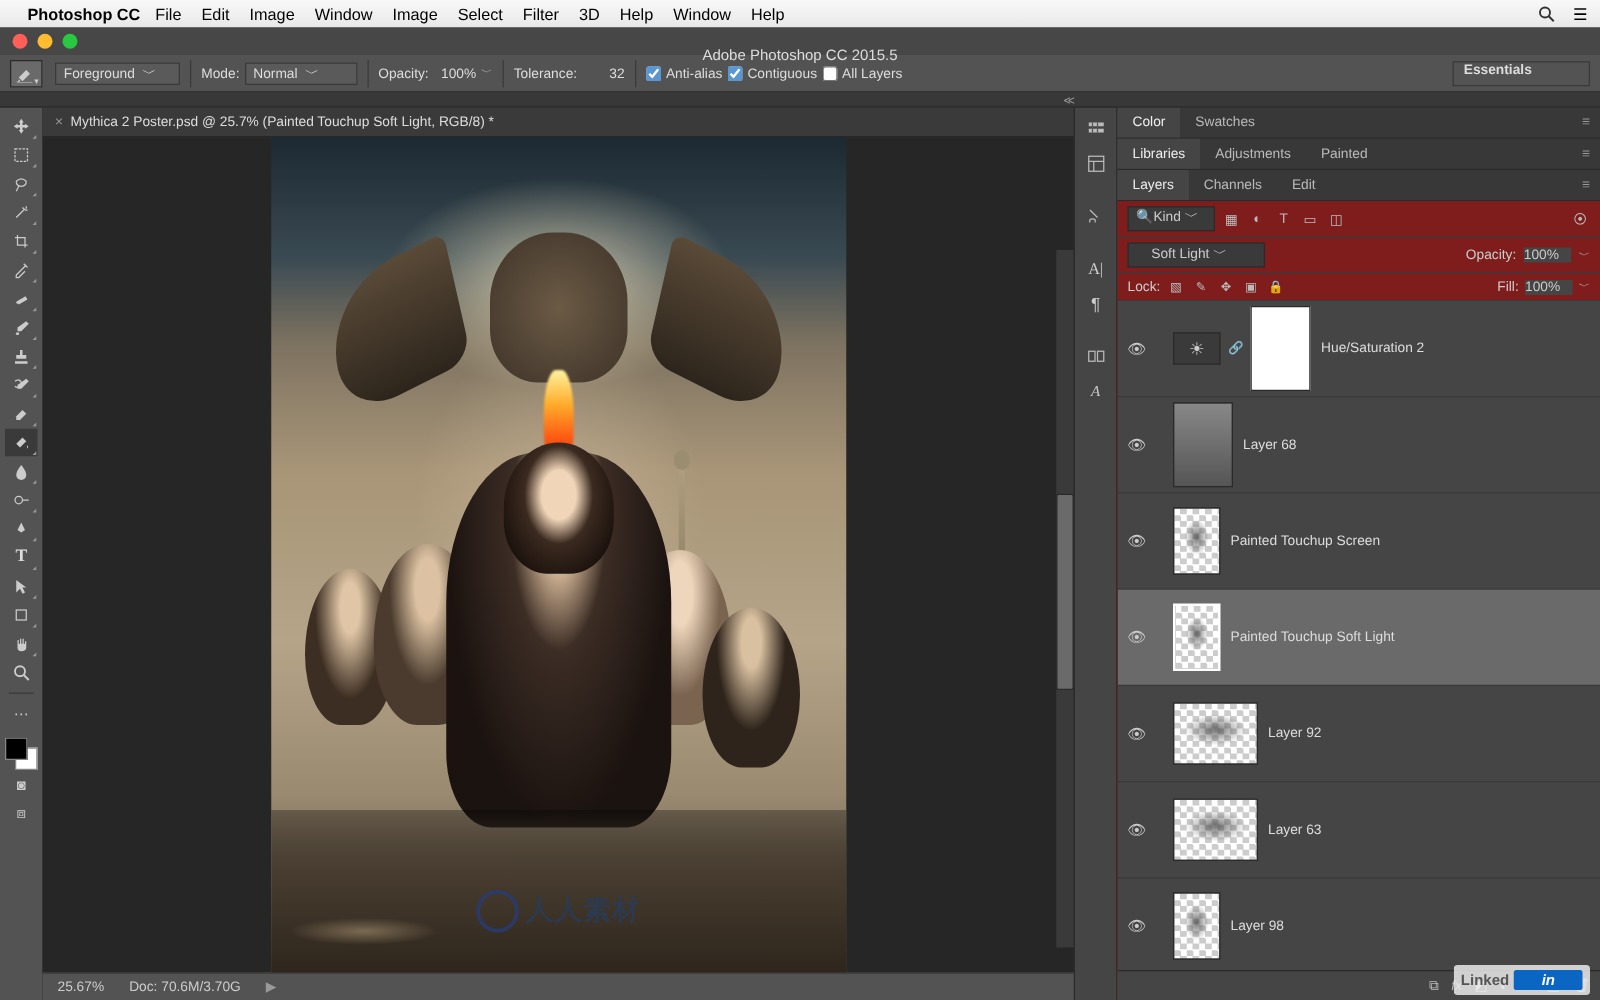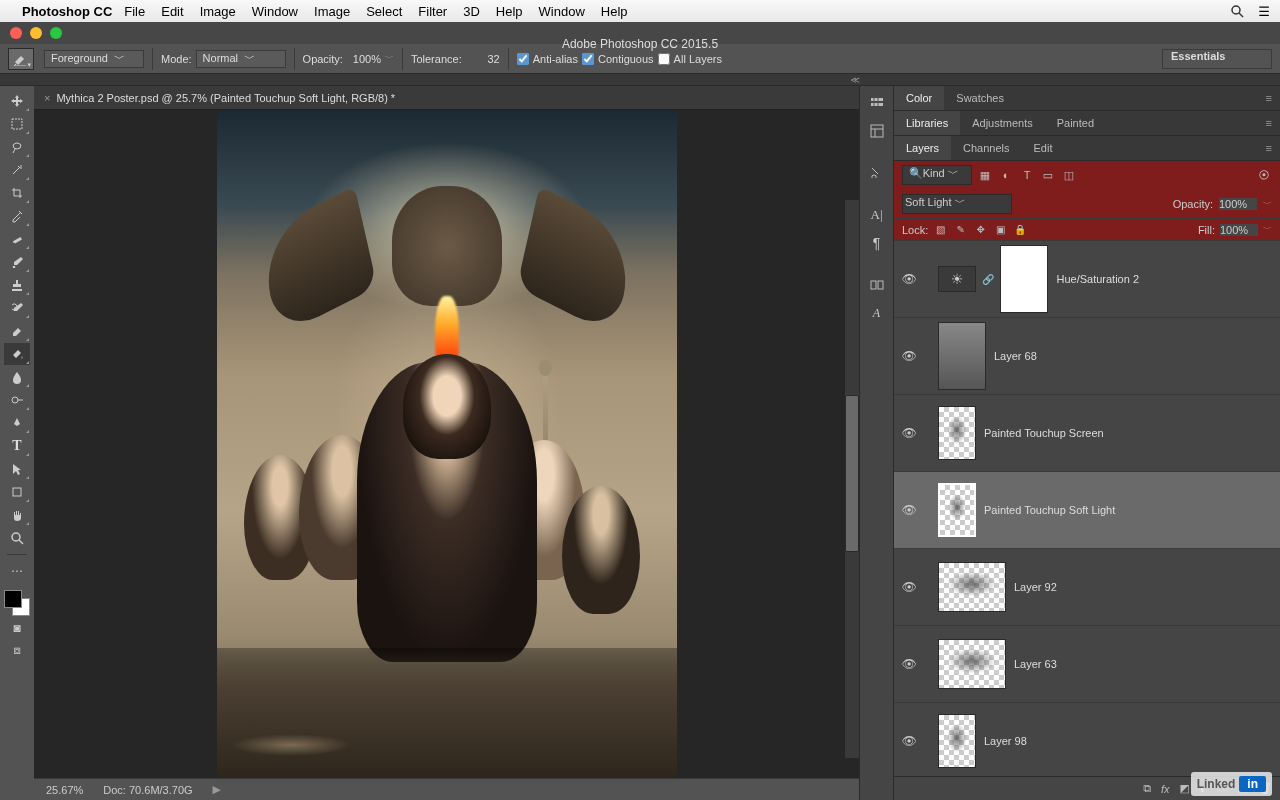--- a/index.html
+++ b/index.html
@@ -90,21 +90,21 @@
 .right-panels { width:387px; background:#454545; display:flex; flex-direction:column; border-left:1px solid #2a2a2a; }
 .panel-tabs { height:25px; background:#383838; display:flex; align-items:stretch; border-bottom:1px solid #2a2a2a; }
 .panel-tab { padding:0 12px; display:flex; align-items:center; color:#bbb; font-size:11px; cursor:default; }
 .panel-tab.active { background:#454545; color:#eee; }
 .panel-menu { margin-left:auto; padding:0 8px; color:#999; display:flex; align-items:center; }
 .panel-body { background:#7f1d1d; }
 .layers-toolbar { display:flex; align-items:center; padding:4px 8px; gap:5px; border-bottom:1px solid #3a3a3a; }
 .filter-select { background:#3a3a3a; border:1px solid #2a2a2a; color:#ccc; height:20px; font-size:11px; padding:0 6px; width:70px; }
 .filter-icon { width:16px; height:16px; display:flex; align-items:center; justify-content:center; color:#bbb; font-size:11px; cursor:default; }
 .blend-row { display:flex; align-items:center; padding:4px 8px; gap:6px; border-bottom:1px solid #3a3a3a; }
-.blend-select { background:#3a3a3a; border:1px solid #2a2a2a; color:#ccc; height:20px; font-size:11px; padding:0 2px; width:110px; }
+.blend-select { background:#3a3a3a; border:1px solid #2a2a2a; color:#ccc; height:20px; font-size:11px; padding:0 18px; width:110px; }
 .lock-row { display:flex; align-items:center; padding:3px 8px; gap:5px; border-bottom:1px solid #3a3a3a; }
 .lock-icon { width:15px; height:15px; display:flex; align-items:center; justify-content:center; color:#bbb; font-size:10px; cursor:default; }
 .num-input { background:#454545; border:none; color:#ccc; width:38px; font-size:11px; text-align:left; }
 .layers-list { flex:1; overflow-y:auto; background:#454545; }
 .layer { display:flex; align-items:center; min-height:77px; border-bottom:1px solid #3a3a3a; padding:3px 6px; gap:8px; }
 .layer.selected { background:#6a6a6a; }
 .vis { width:18px; text-align:center; color:#ccc; font-size:12px; cursor:default; }
 .thumbs { display:flex; align-items:center; gap:6px; margin-left:12px; }
 .thumb { width:48px; height:68px; background:#888; border:1px solid #2a2a2a; }
 .thumb.tall { width:38px; height:54px; }
@@ -113,21 +113,21 @@
 .thumb.checker { background:repeating-conic-gradient(#ccc 0 25%, #fff 0 50%) 0 0/10px 10px; position:relative; }
 .thumb.checker::after { content:""; position:absolute; inset:8px 8px 14px 8px; background:radial-gradient(rgba(60,60,60,.7), transparent 68%); }
 .link-icon { font-size:10px; color:#bbb; }
 .layer-name { color:#ddd; font-size:11px; }
 .layer.selected .thumb { border:2px solid #fff; }
 .layers-footer { height:24px; background:#454545; border-top:1px solid #2a2a2a; display:flex; align-items:center; justify-content:flex-end; gap:10px; padding:0 8px; }
 .footer-icon { color:#bbb; font-size:11px; cursor:default; }
 
 
 .linkedin { position:absolute; right:8px; bottom:4px; height:24px; background:rgba(240,240,240,0.82); border-radius:3px; display:flex; align-items:center; padding:0 6px; gap:4px; color:#555; font-size:12px; font-weight:600; }
-.linkedin .in { background:#0a66c2; color:#fff; padding:1px 8px; border-radius:2px; font-size:12px; font-weight:bold; }
+.linkedin .in { background:#0a66c2; color:#fff; padding:1px 22px; border-radius:2px; font-size:12px; font-weight:bold;font-style:italic; }
 
 svg { display:block; }
 </style>
 </head>
 <body>
 
 <div class="mac-menubar">
   <span class="apple"></span>
   <span class="app-name">Photoshop CC</span>
   <span class="menu-item">File</span>
@@ -343,20 +343,21 @@
             <div class="dragon-body"></div>
             <div class="fire"></div>
           </div>
         <div class="person p-farleft"></div>
         <div class="person p-left"></div>
         <div class="staff"></div>
         <div class="person p-right"></div>
         <div class="person p-farright"></div>
         <div class="person p-main"></div>
         <div class="ground"></div>
+        <div class="watermark-logo">人人素材</div>
       </div>
       <div class="scrollbar-v">
           <div class="thumb"></div>
         </div>
     </div>
     <div class="status-bar">
       <span>25.67%</span>
       <span>Doc: 70.6M/3.70G</span>
       <span class="arrow">▶</span>
     </div>

